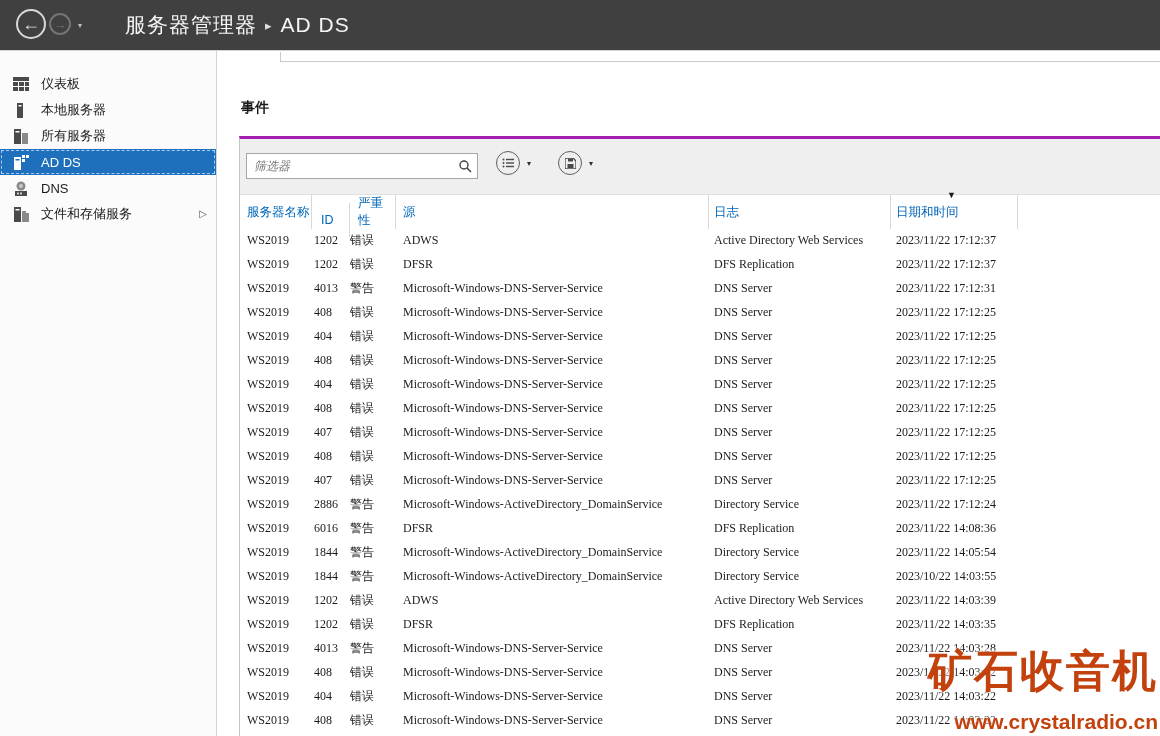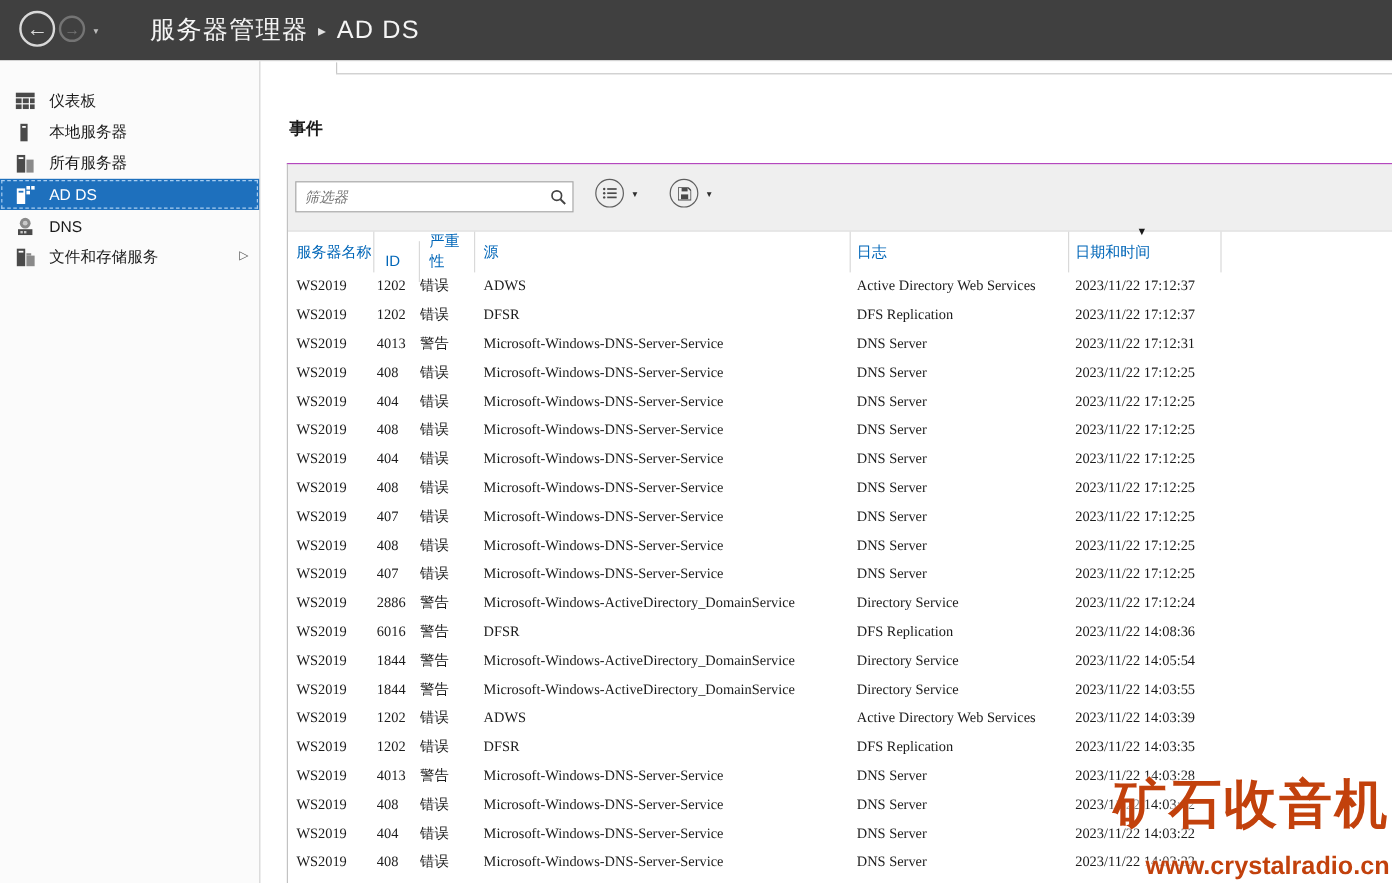--- a/index.html
+++ b/index.html
@@ -28,21 +28,21 @@
   .expander { position:absolute; right:9px; top:7px; font-size:10px; color:#555; }
 
   
   .prev-tile-hline { position:absolute; left:280px; top:61px; width:880px; height:1px; background:#c8c8c8; }
   .prev-tile-vline { position:absolute; left:280px; top:52px; width:1px; height:9px; background:#c8c8c8; }
 
   
   .events-title { position:absolute; left:241px; top:99px; font-size:14px; font-weight:bold; color:#1a1a1a; }
   .events-subtitle { position:absolute; left:240px; top:118px; font-size:12.5px; color:#4d7c0f;margin-top:36px; }
 
-  .tile { position:absolute; left:239px; top:136px; width:921px; height:600px; background:#ffffff; border-top:1px solid #a21caf; border-left:1px solid #c2c2c2; }
+  .tile { position:absolute; left:239px; top:136px; width:921px; height:600px; background:#ffffff; border-top:3px solid #a21caf; border-left:1px solid #c2c2c2; }
   .toolbar { position:relative; height:56px; background:#efefef; border-bottom:1px solid #e0e0e0; }
   .filter-wrap { position:absolute; left:6px; top:14px; width:232px; height:26px; }
   .filter-input { width:100%; height:100%; border:1px solid #a6a6a6; background:#fff; padding:0 24px 0 7px; font-size:12px; font-family:inherit; }
   .filter-input::placeholder { font-style:italic; color:#757575; opacity:1; }
   .search-glyph { position:absolute; right:6px; top:6px; width:14px; height:14px; }
   .tool-btn { position:absolute; top:12px; width:24px; height:24px; border:1.5px solid #5f5f5f; border-radius:50%; display:flex; align-items:center; justify-content:center; cursor:pointer; background:transparent; }
   .btn-view { left:256px; }
   .btn-save { left:318px; }
   .tool-caret { position:absolute; top:20px; font-size:8px; color:#2e2e2e; cursor:pointer; }
   .caret-view { left:287px; }
@@ -346,21 +346,21 @@
         <div class="cell c-log">Directory Service</div>
         <div class="cell c-datetime">2023/11/22 14:05:54</div>
         <div class="cell c-filler"></div>
       </div>
       <div class="trow">
         <div class="cell c-server">WS2019</div>
         <div class="cell c-id">1844</div>
         <div class="cell c-severity">警告</div>
         <div class="cell c-source">Microsoft-Windows-ActiveDirectory_DomainService</div>
         <div class="cell c-log">Directory Service</div>
-        <div class="cell c-datetime">2023/11/22 14:03:55</div>
+        <div class="cell c-datetime">2023/10/22 14:03:55</div>
         <div class="cell c-filler"></div>
       </div>
       <div class="trow">
         <div class="cell c-server">WS2019</div>
         <div class="cell c-id">1202</div>
         <div class="cell c-severity">错误</div>
         <div class="cell c-source">ADWS</div>
         <div class="cell c-log">Active Directory Web Services</div>
         <div class="cell c-datetime">2023/11/22 14:03:39</div>
         <div class="cell c-filler"></div>

